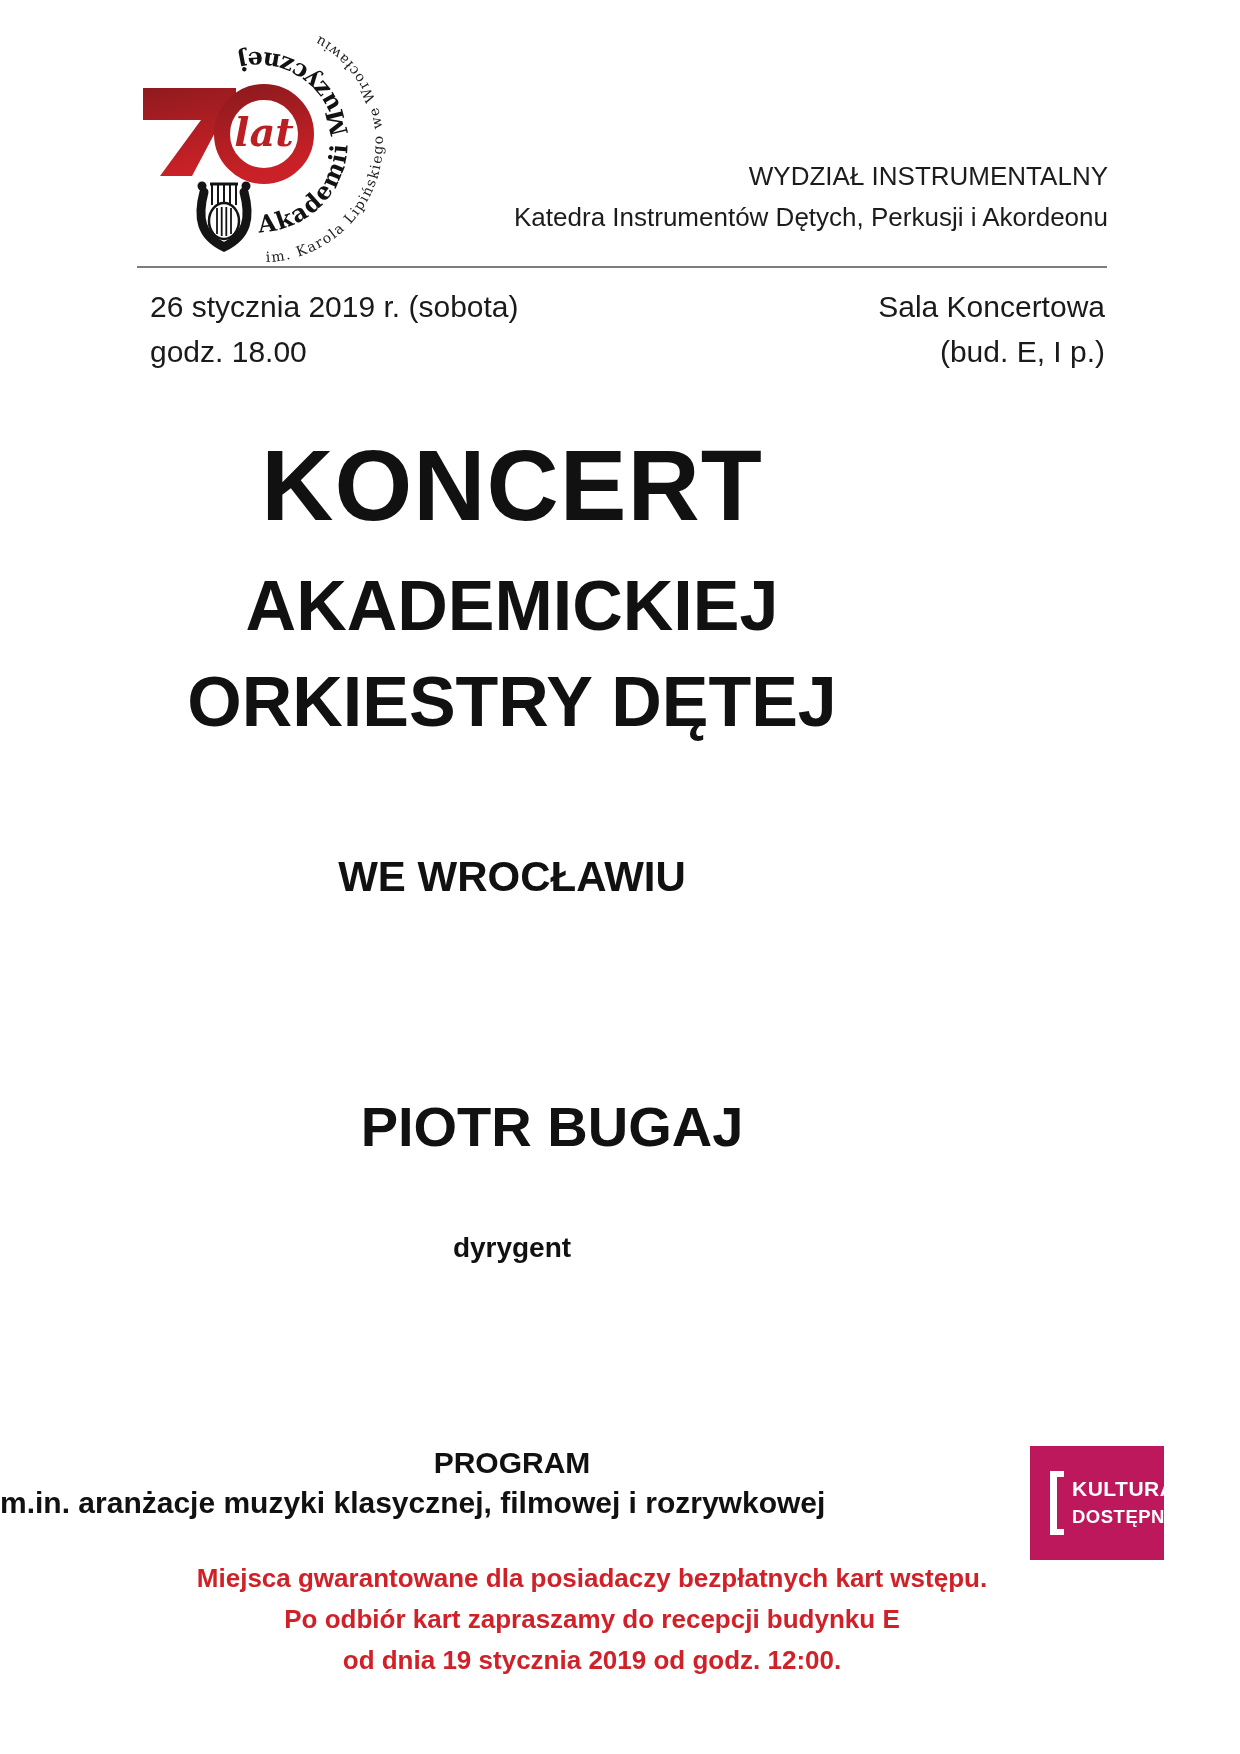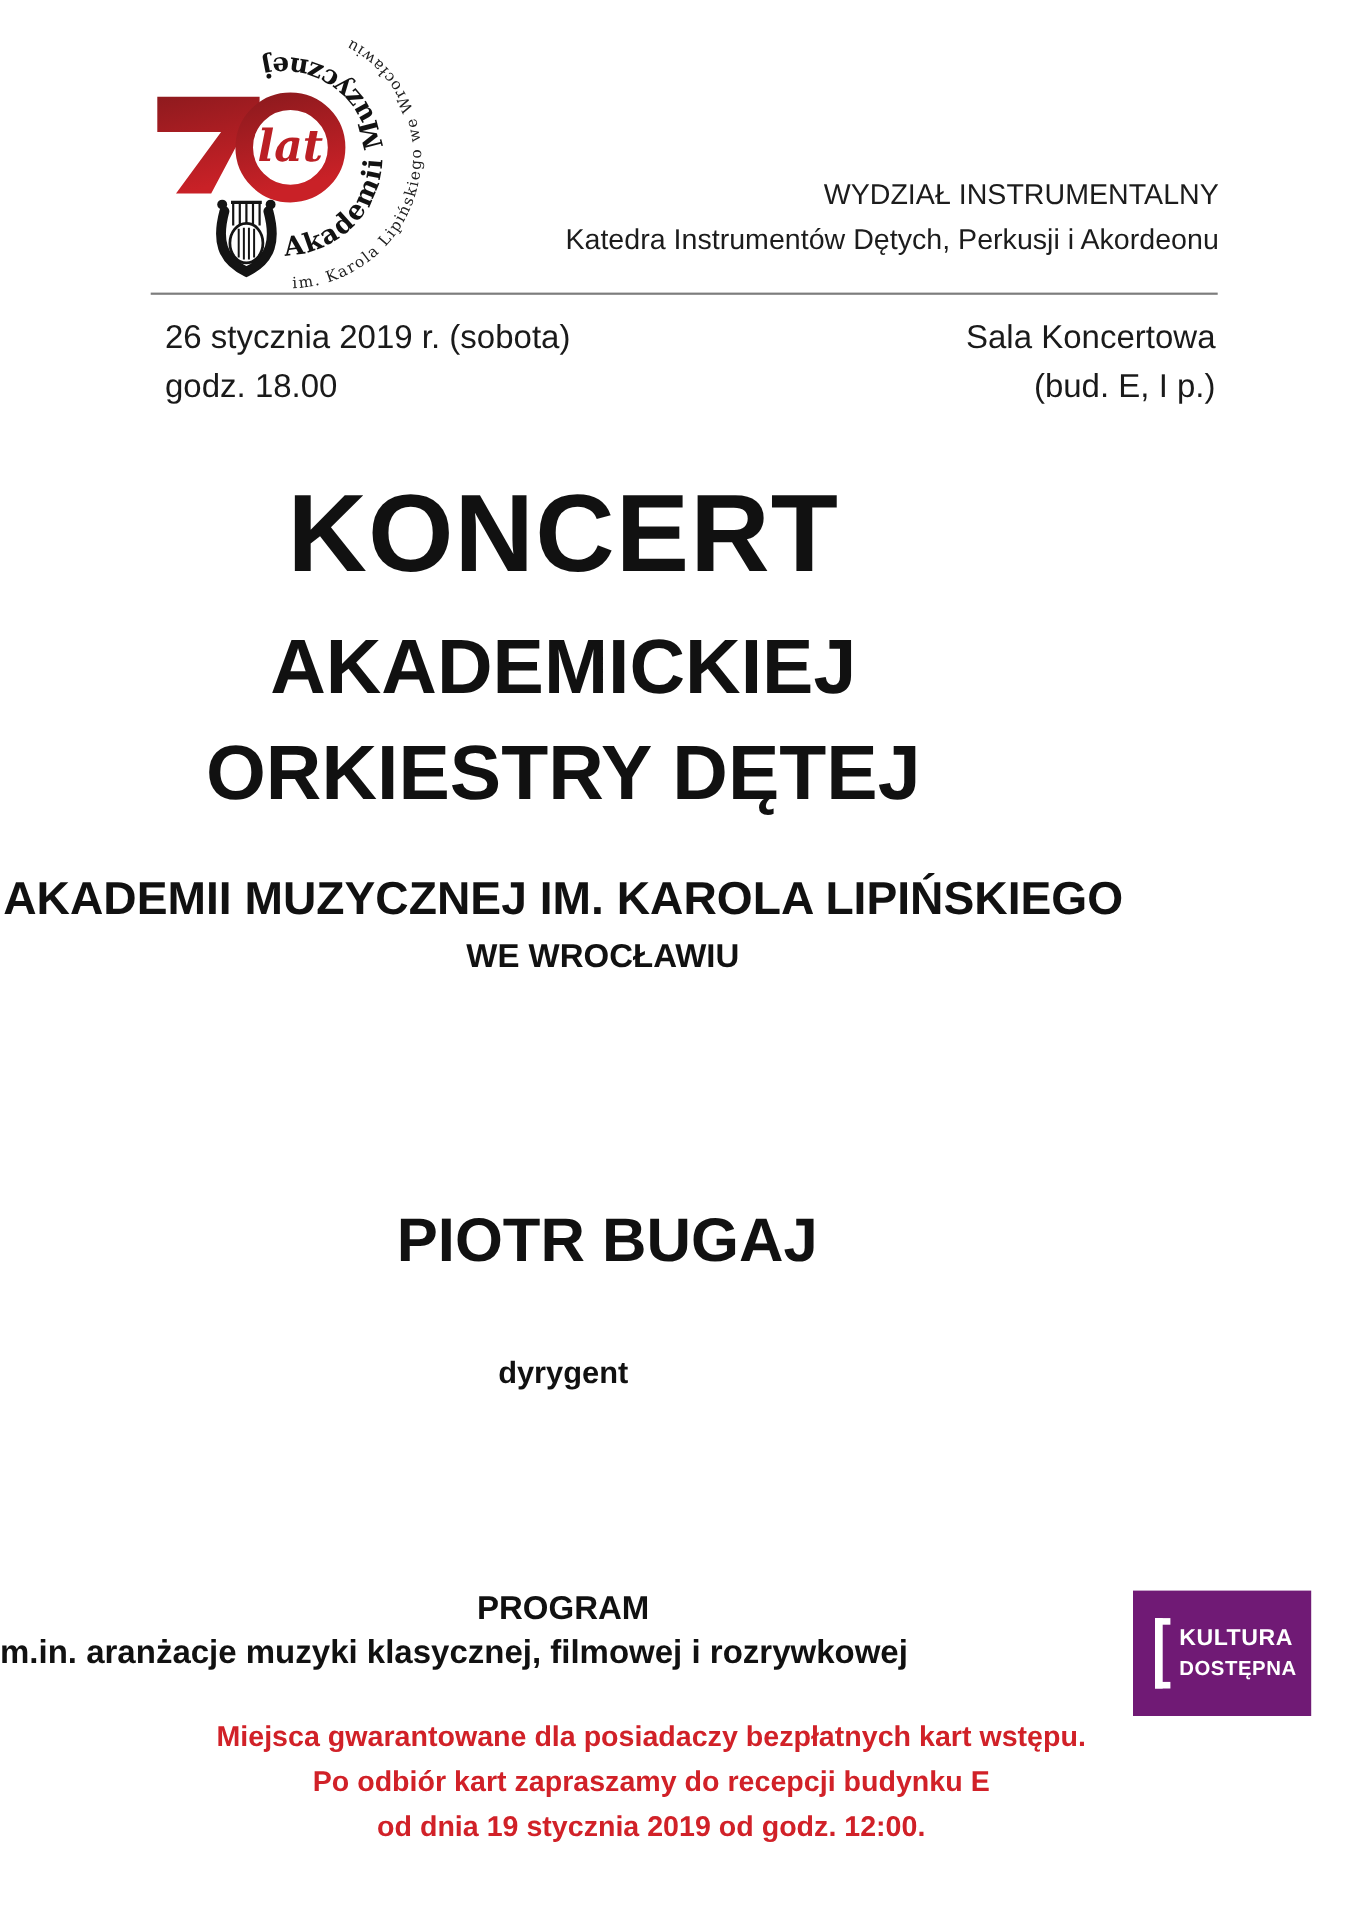--- a/index.html
+++ b/index.html
@@ -17,31 +17,31 @@
   .rule { top: 266px; left: 137px; width: 970px; height: 2px; background: #7d7d7d; }
 
   .when  { top: 284px; left: 150px;  font-size: 30px; line-height: 45px; }
   .where { top: 284px; right: 135px; text-align: right; font-size: 30px; line-height: 45px; }
 
   .center-line { left: 0; width: 1024px; text-align: center; font-weight: bold; color: #111; }
   .t-main { top: 428px; font-size: 100px; letter-spacing: 1px; }
   .t-2    { top: 566px; font-size: 70px; }
   .t-3    { top: 662px; font-size: 70px; }
   .s-1    { top: 793px; font-size: 42px; }
-  .s-2    { top: 853px; font-size: 30px; padding-left: 36px; }
+  .s-2    { top: 853px; font-size: 42px; }
   .cond   { top: 1094px; font-size: 56px; padding-left: 40px; }
   .role   { top: 1232px; font-size: 28px; }
 
   .prog-h { top: 1446px; font-size: 30px; }
   .prog-d { top: 1486px; left: 0; width: 1130px; text-align: left; font-weight: bold; font-size: 30px; color: #111; }
 
   .notice { top: 1558px; left: 0; width: 1140px; text-align: center;
             font-size: 26px; line-height: 41px; font-weight: bold; color: #d12128; padding-left: 22px; }
 
-  .partner { left: 1030px; top: 1446px; width: 162px; height: 114px; background: #701a75; }
+  .partner { left: 1030px; top: 1446px; width: 134px; height: 114px; background: #be185d; }
   .bracket { position: absolute; left: 20px; top: 25px; width: 14px; height: 64px;
              border-left: 7px solid #fff; border-top: 6px solid #fff; border-bottom: 6px solid #fff;
              box-sizing: border-box; }
   .pl1 { position: absolute; left: 42px; top: 31px; font-size: 21px;  font-weight: bold; color: #fff; letter-spacing: 0.5px; }
   .pl2 { position: absolute; left: 42px; top: 60px; font-size: 18.5px; font-weight: bold; color: #fff; letter-spacing: 0.5px; }
 </style>
 </head>
 <body>
 
 <div class="page">
@@ -100,21 +100,20 @@
   </div>
 
   <div class="abs where">
     <div>Sala Koncertowa</div>
     <div>(bud. E, I p.)</div>
   </div>
 
   <div class="abs center-line t-main">KONCERT</div>
   <div class="abs center-line t-2">AKADEMICKIEJ</div>
   <div class="abs center-line t-3">ORKIESTRY DĘTEJ</div>
-  <div class="abs center-line s-1">AKADEMII MUZYCZNEJ IM. KAROLA LIPIŃSKIEGO</div>
   <div class="abs center-line s-2">WE WROCŁAWIU</div>
 
   <div class="abs center-line cond">PIOTR BUGAJ</div>
   <div class="abs center-line role">dyrygent</div>
 
   <div class="abs center-line prog-h">PROGRAM</div>
   <div class="abs prog-d">m.in. aranżacje muzyki klasycznej, filmowej i rozrywkowej</div>
 
   <div class="abs partner">
     <div class="bracket"></div>

